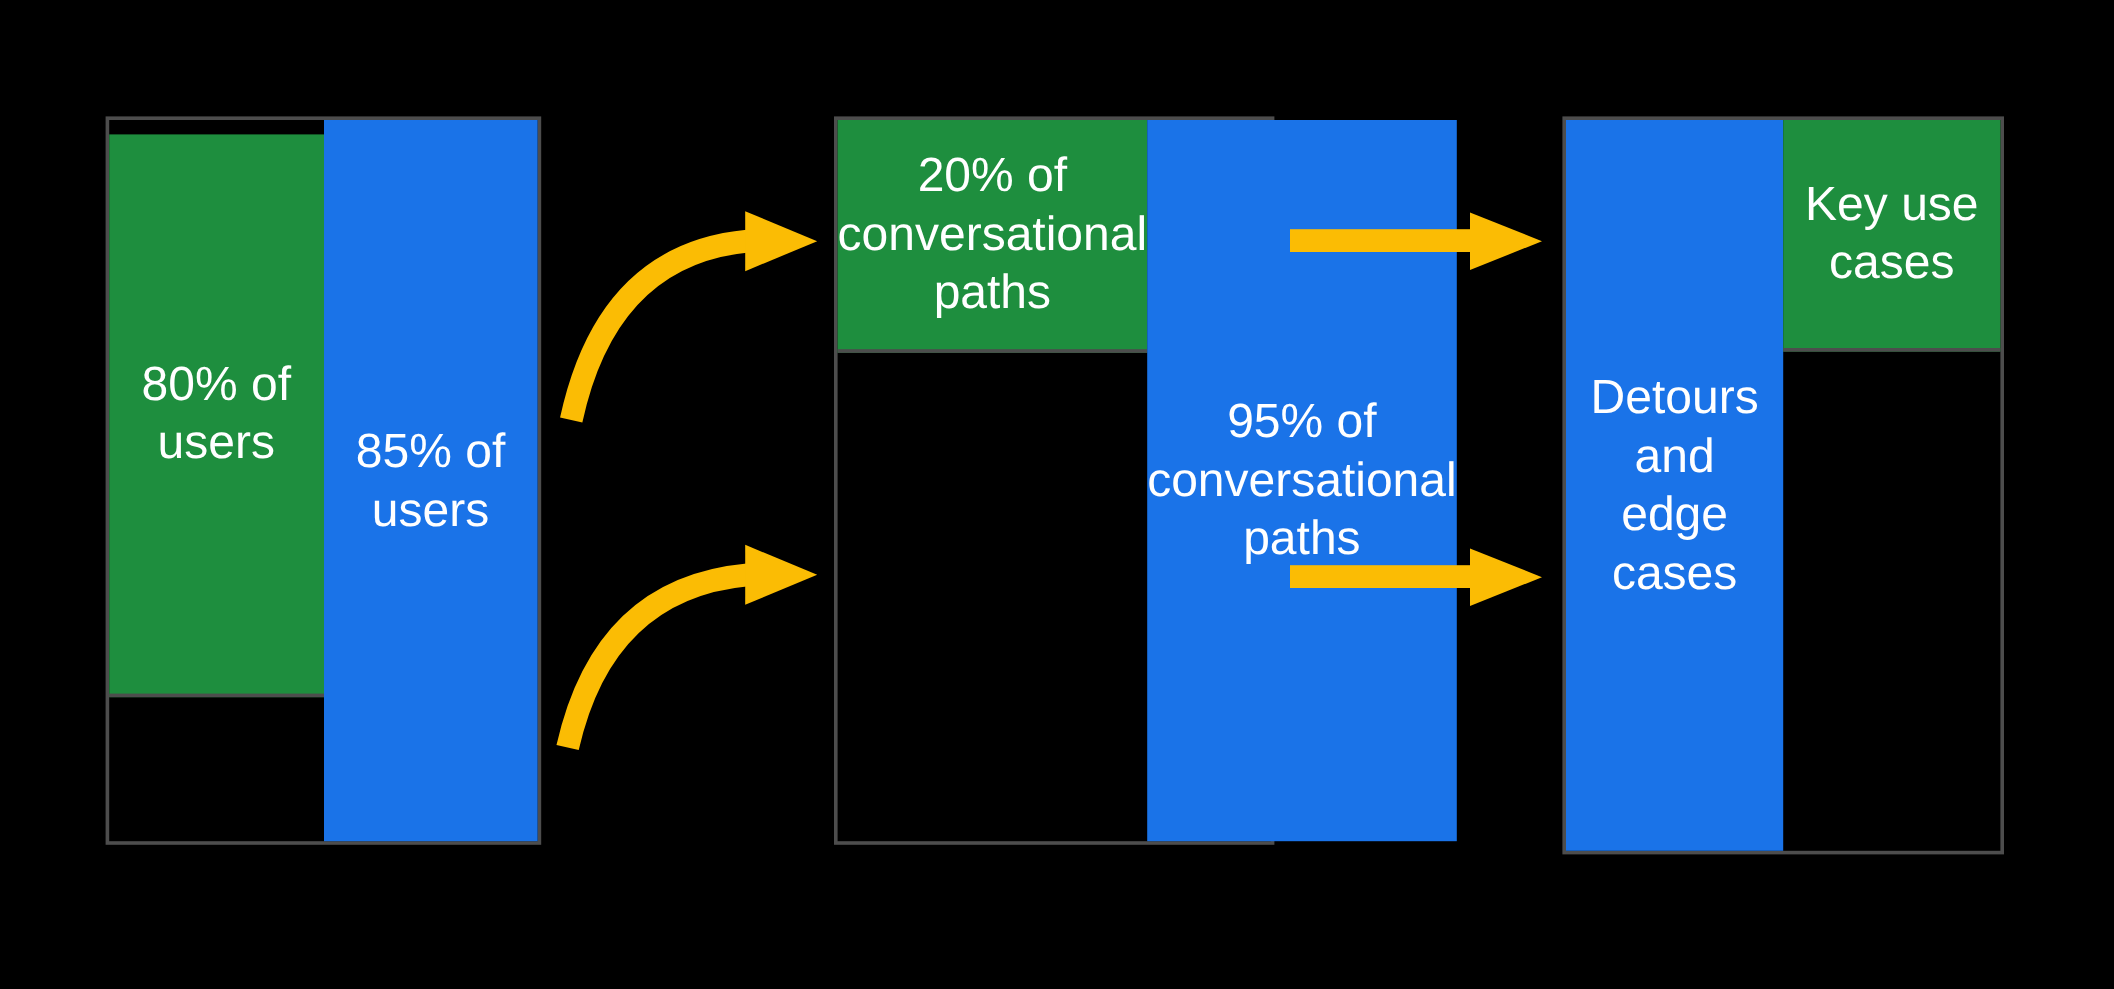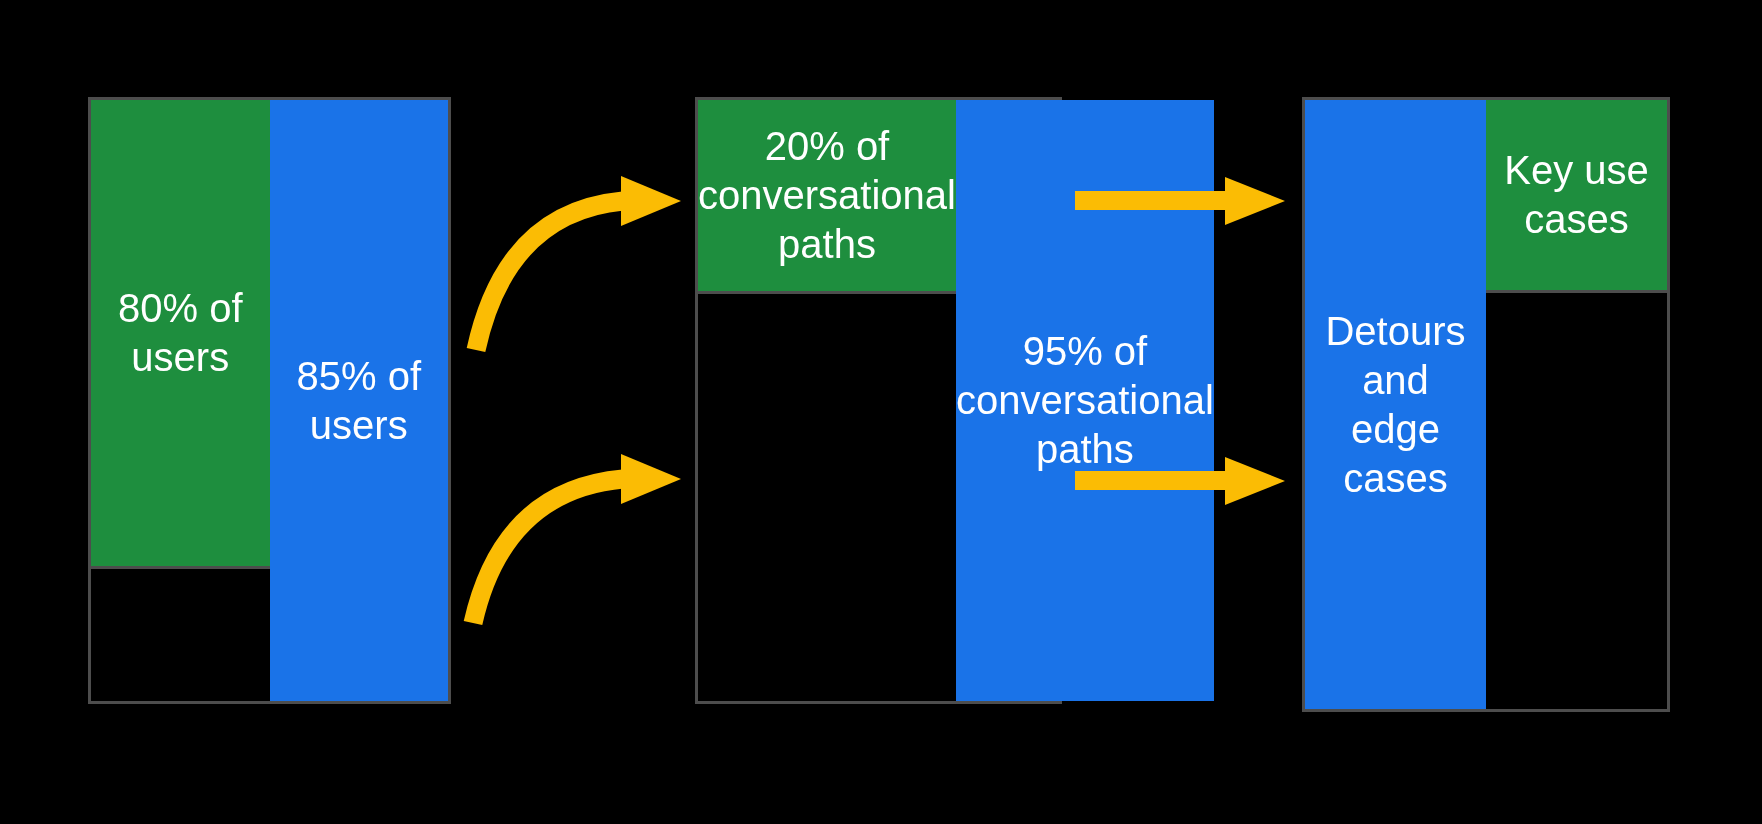--- a/index.html
+++ b/index.html
@@ -30,21 +30,21 @@
   .grow { flex: 1 1 auto; }
   .segment-label {
     color: var(--text, #fff);
     font-size: 40px;
     line-height: 49px;
     text-align: center;
     white-space: pre-line;
   }
   
   #col-users    { left: 88px;   top: 97px; width: 363px; height: 607px; }
-  #col-users .green { height: 469px; }
+  #col-users .green { height: 469px; margin-top: 12px; }
   #col-paths    { left: 695px;  top: 97px; width: 367px; height: 607px; }
   #col-paths .green { height: 194px; }
   #col-outcomes { left: 1302px; top: 97px; width: 368px; height: 615px; }
   #col-outcomes .green { height: 193px; }
 
   #arrow-layer {
     position: absolute;
     left: 0; top: 0;
     width: 1762px; height: 824px;
     pointer-events: none;

